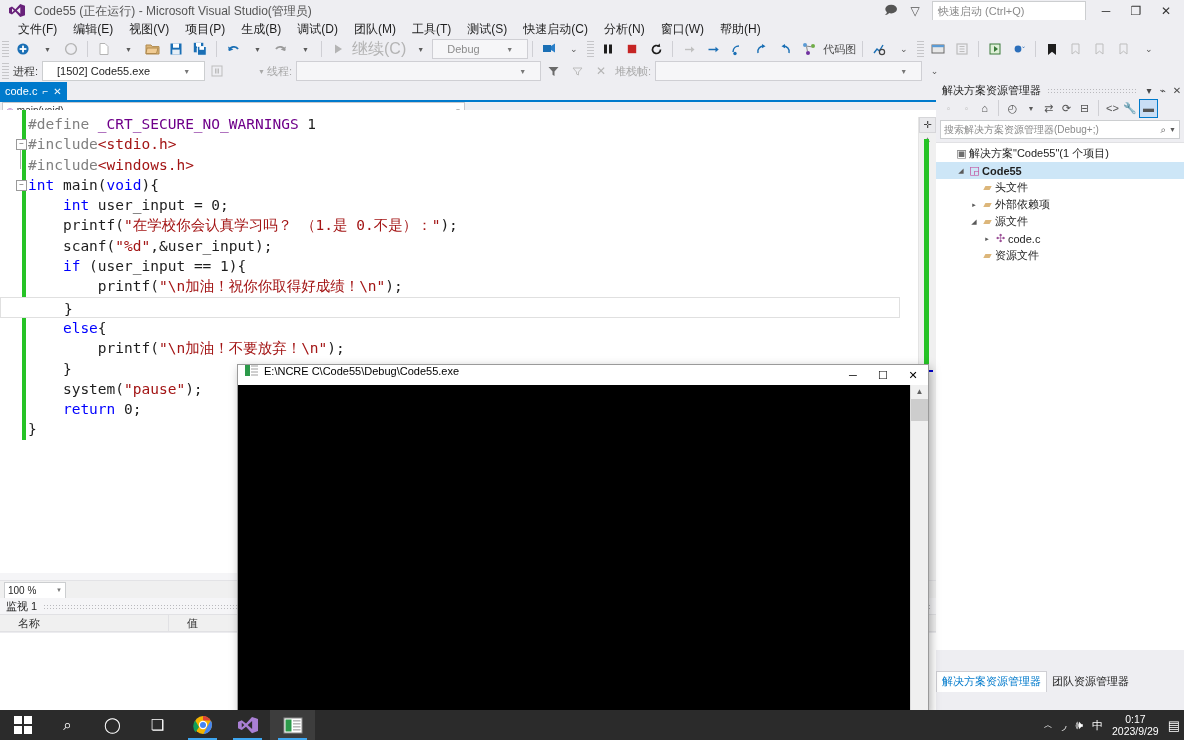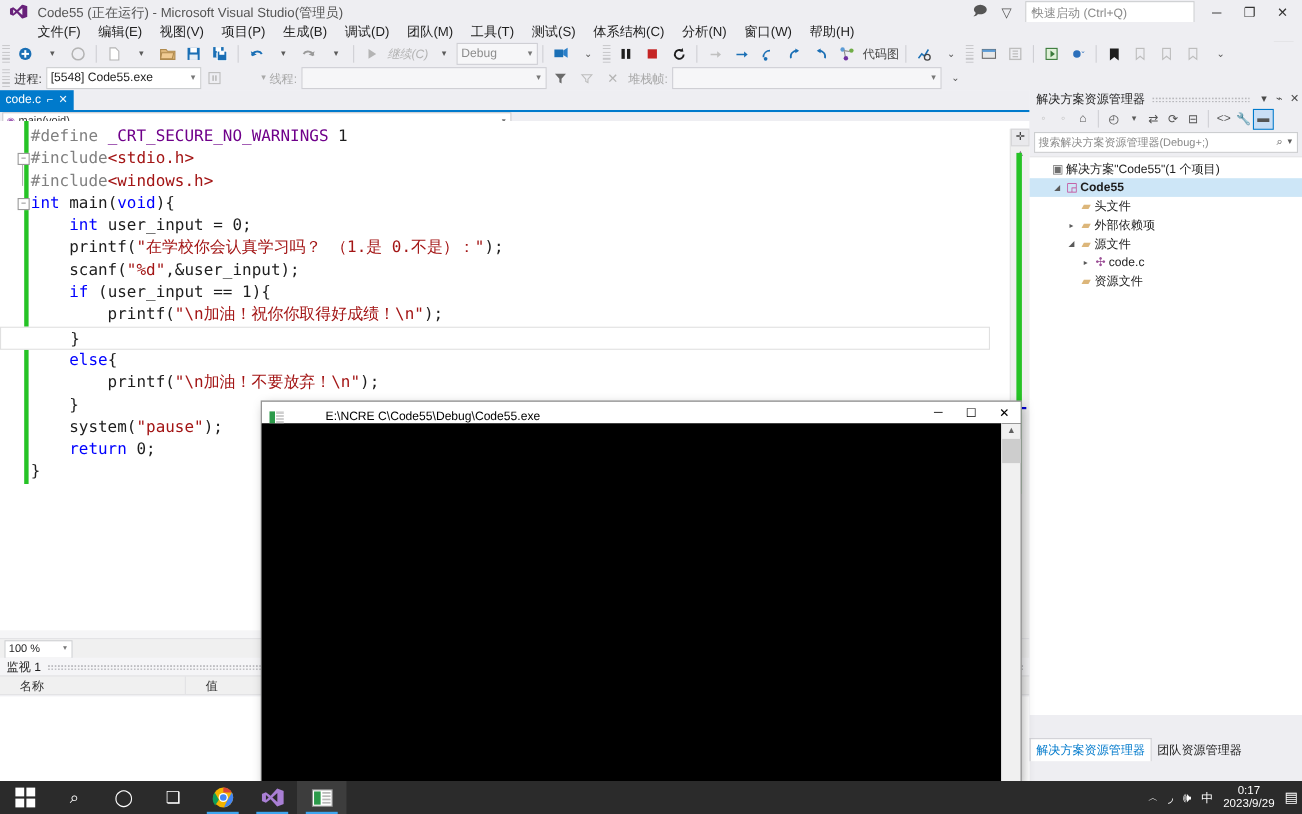--- a/index.html
+++ b/index.html
@@ -21,33 +21,33 @@
   .title-right{position:absolute;right:4px;top:1px;display:flex;align-items:center;gap:2px;}
   .tb-icon{width:22px;height:18px;display:flex;align-items:center;justify-content:center;color:#555;font-size:12px;cursor:default;}
   .quick-launch{width:152px;height:18px;border:1px solid #ccced0;background:#fff;position:relative;margin:0 4px;}
   .quick-launch span{position:absolute;left:5px;top:2px;font-size:11px;color:#8a8a8a;}
   .ql-mag{position:absolute;right:4px;top:2px;font-size:11px;color:#555;}
   .win-btn{width:28px;height:18px;display:flex;align-items:center;justify-content:center;font-size:12px;color:#333;}
   .signin{position:absolute;right:38px;top:22px;font-size:11px;color:#555;}
   .acct-ic{position:absolute;right:8px;top:20px;width:16px;height:16px;border:1px solid #9a9a9a;color:#555;font-size:10px;text-align:center;line-height:15px;background:#f6f6f8;}
 
   
-  .menubar{position:relative;height:18px;padding-left:26px;background:#eeeef2;display:flex;align-items:center;}
+  .menubar{position:relative;height:18px;padding-left:10px;background:#eeeef2;display:flex;align-items:center;}
   .menu-item{font-size:12px;color:#1e1e1e;padding:1px 8px;white-space:nowrap;cursor:default;}
 
   
   .toolbar{position:relative;height:22px;background:#eeeef2;display:flex;align-items:center;}
   .grip{width:7px;height:16px;margin:0 2px;background:
      repeating-linear-gradient(to bottom,#b5b5b8 0 1px,transparent 1px 3px);
      background-size:2px 100%;background-repeat:repeat;opacity:.7;}
   .sep{width:1px;height:16px;background:#cfcfd4;margin:0 4px;}
   .tbtn{height:20px;min-width:20px;padding:0 2px;display:flex;align-items:center;justify-content:center;font-size:12px;color:#4a4a4a;cursor:default;}
   .tbtn.dis{color:#b4b4b4;}
   .caret{font-size:7px;color:#5a5a5a;margin-left:1px;}
-  .combo{height:18px;border:1px solid #cfcfd4;background:#f6f6f8;display:flex;align-items:center;padding:0 3px;font-size:11px;color:#8c8c8c;position:relative;}
+  .combo{height:18px;border:1px solid #cfcfd4;background:#f6f6f8;display:flex;align-items:center;padding:0 14px;font-size:11px;color:#8c8c8c;position:relative;}
   .combo .cv{flex:1;overflow:hidden;white-space:nowrap;}
   .combo .cc{font-size:7px;color:#777;}
   .combo.white{background:#fff;color:#1e1e1e;border-color:#ccced0;}
   .tlabel{font-size:11px;color:#3b3b3b;margin:0 4px 0 2px;white-space:nowrap;}
 
   
   .docwell{position:absolute;left:0;top:82px;width:936px;height:592px;background:#f5f5f7;}
   .tabstrip{position:relative;height:18px;background:#eeeef2;border-bottom:2px solid #007acc;}
   .doctab{position:absolute;left:0;top:0;height:18px;background:#007acc;color:#fff;display:flex;align-items:center;padding:0 5px;font-size:11px;gap:5px;}
   .doctab .pin,.doctab .x{font-size:10px;opacity:.95;}
@@ -112,21 +112,21 @@
 
   
   .statusbar{position:absolute;left:0;top:692px;width:1184px;height:18px;background:#ca5100;color:#fff;font-size:11px;display:flex;align-items:center;}
   .st-left{padding-left:8px;}
   .st-right{margin-left:auto;display:flex;}
   .st-cell{padding:0 14px;white-space:nowrap;}
 
   
   .console{position:absolute;left:238px;top:365px;width:690px;height:349px;background:#000;
            box-shadow:0 0 0 1px #9a9a9a, 2px 3px 10px rgba(0,0,0,.35);}
-  .con-title{height:20px;background:#fff;display:flex;align-items:flex-end;gap:32px;}
+  .con-title{height:20px;background:#fff;display:flex;align-items:flex-start;}
   .con-ic{width:13px;height:11px;margin:0 6px 0 7px;background:#fff;position:relative;}
   .con-ic:before{content:"";position:absolute;left:0;top:0;width:5px;height:11px;background:#2c9a4a;}
   .con-ic:after{content:"";position:absolute;left:6px;top:0;width:7px;height:11px;background:
     linear-gradient(to bottom,#cfcfcf 0 2px,#fff 2px 3px,#cfcfcf 3px 5px,#fff 5px 6px,#cfcfcf 6px 8px,#fff 8px 9px,#cfcfcf 9px 11px);}
   .con-title-text{font-size:11px;color:#000;}
   .con-wbtns{margin-left:auto;display:flex;}
   .con-wb{width:30px;height:20px;display:flex;align-items:center;justify-content:center;font-size:11px;color:#000;}
   .con-body{position:relative;height:329px;background:#000;}
   .con-text{position:absolute;left:2px;top:2px;right:20px;font-family:"DejaVu Sans Mono","Liberation Mono",monospace;font-size:12.5px;line-height:15px;color:#cccccc;white-space:pre;}
   .con-scroll{position:absolute;right:0;top:0;width:17px;height:329px;background:#f0f0f0;border-left:1px solid #ddd;}
@@ -175,21 +175,21 @@
     <div class="menubar" id="menubar">
         <div class="menu-item">文件(F)</div>
         <div class="menu-item">编辑(E)</div>
         <div class="menu-item">视图(V)</div>
         <div class="menu-item">项目(P)</div>
         <div class="menu-item">生成(B)</div>
         <div class="menu-item">调试(D)</div>
         <div class="menu-item">团队(M)</div>
         <div class="menu-item">工具(T)</div>
         <div class="menu-item">测试(S)</div>
-        <div class="menu-item">体系结构(C)</div>
+        <div class="menu-item">快速启动(C)</div>
         <div class="menu-item">分析(N)</div>
         <div class="menu-item">窗口(W)</div>
         <div class="menu-item">帮助(H)</div>
       </div>
 
     <div class="toolbar">
       <div class="grip"></div>
       <div class="tbtn">
         <svg width="14" height="14" viewBox="0 0 14 14">
             <circle cx="7" cy="7" r="5.6" fill="#1a6fb5"></circle>
@@ -254,21 +254,21 @@
       </div>
       <div class="tbtn">
           <span class="caret">▼</span>
         </div>
       <div class="sep"></div>
       <div class="tbtn dis">
         <svg width="12" height="12" viewBox="0 0 12 12">
             <path d="M3 1.5l7 4.5-7 4.5z" fill="#b4b4b4"></path>
           </svg>
       </div>
-      <div class="tbtn dis" style="font-size:11px;font-style:italic;">继续(C)</div>
+      <div class="tbtn dis" style="font-size:16px;">继续(C)</div>
       <div class="tbtn dis">
           <span class="caret">▼</span>
         </div>
       <div class="combo" style="width:66px;">
         <span class="cv">Debug</span>
         <span class="cc">▼</span>
       </div>
       <div class="sep"></div>
       <div class="tbtn">
         <svg width="14" height="14" viewBox="0 0 14 14">
@@ -396,21 +396,21 @@
       </div>
       <div class="tbtn">
           <span class="caret" style="font-size:9px;">⌄</span>
         </div>
     </div>
 
     <div class="toolbar">
       <div class="grip"></div>
       <span class="tlabel">进程:</span>
       <div class="combo white" style="width:133px;">
-        <span class="cv">[5548] Code55.exe</span>
+        <span class="cv">[1502] Code55.exe</span>
         <span class="cc">▼</span>
       </div>
       <div class="tbtn dis">
         <svg width="12" height="12" viewBox="0 0 12 12">
             <rect x="1" y="1" width="10" height="10" fill="none" stroke="#bdbdbd"></rect>
             <rect x="4" y="3.5" width="1.5" height="5" fill="#bdbdbd"></rect>
             <rect x="6.5" y="3.5" width="1.5" height="5" fill="#bdbdbd"></rect>
           </svg>
       </div>
       <span class="tlabel" style="color:#a8a8a8;margin-top:40px;">挂起</span>

